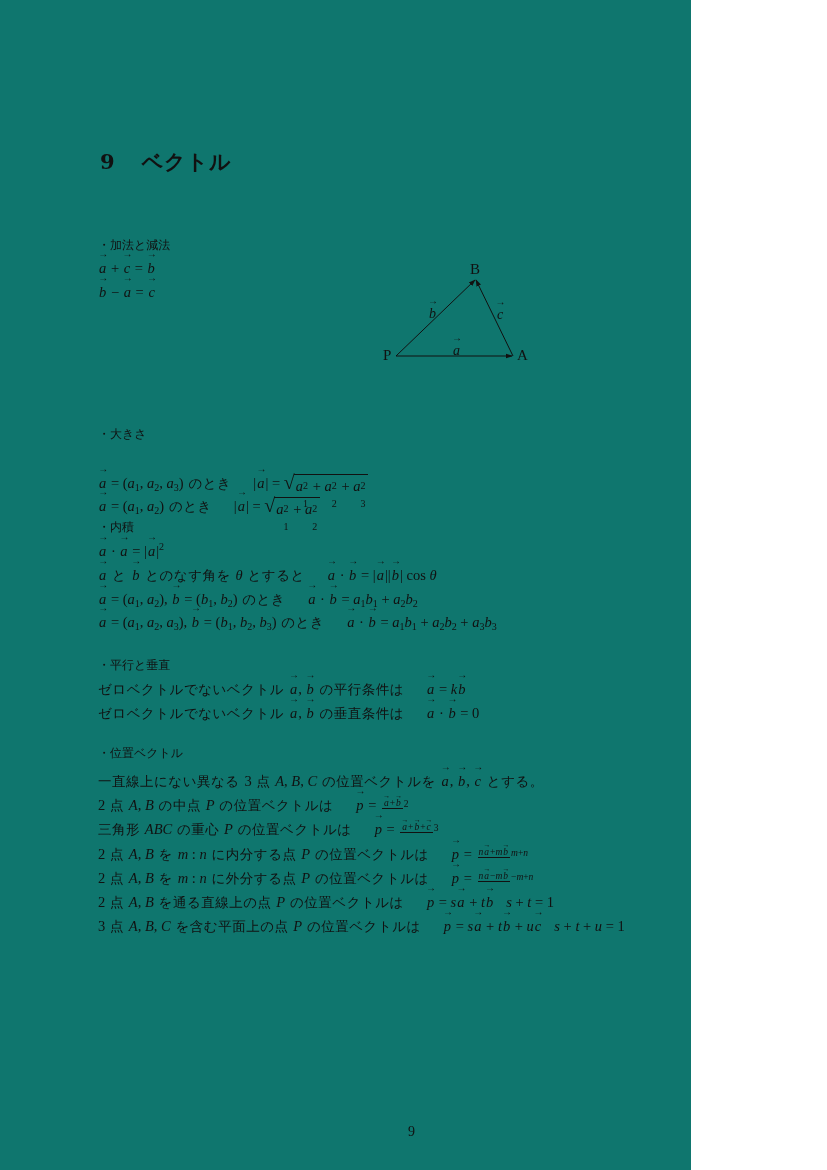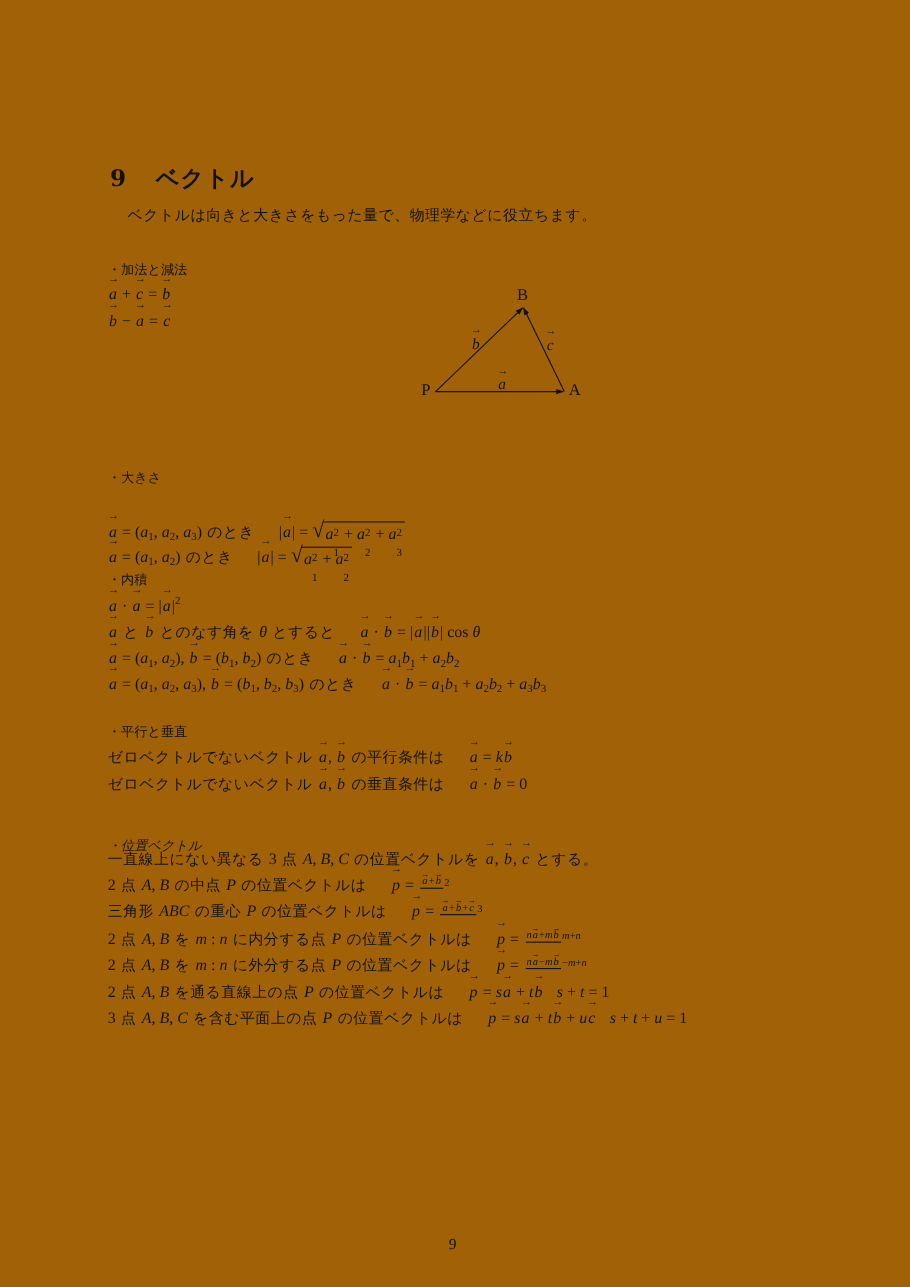--- a/index.html
+++ b/index.html
@@ -1,18 +1,18 @@
 <!DOCTYPE html>
 <html><head>
 <meta charset="utf-8">
 <style>
   html, body { margin:0; padding:0; background:#ffffff; }
   body { width:827px; height:1170px; position:relative; overflow:hidden;
          font-family:"DejaVu Serif","Liberation Serif",serif; color:#111; }
-  .page { position:absolute; left:0; top:0; width:827px; height:1170px; background:#a16207; }
+  .page { position:absolute; left:0; top:0; width:691px; height:1170px; background:#0f766e; }
   .line { position:absolute; left:98px; white-space:nowrap; font-size:14.5px; line-height:18px;
           font-family:"Liberation Serif","DejaVu Serif",serif; }
   .jp { font-family:"DejaVu Sans","Liberation Sans",sans-serif; font-size:13.5px; letter-spacing:0.5px; }
   .m { font-family:"Liberation Serif","DejaVu Serif",serif; font-style:italic; }
   .r { font-family:"Liberation Serif","DejaVu Serif",serif; font-style:normal; }
   .vec { position:relative; display:inline-block; font-style:italic; padding:0 1px; }
   .vec::before { content:"\2192"; position:absolute; left:50%; top:-10px; transform:translateX(-45%);
                  font-style:normal; font-size:10px; line-height:10px; }
   sub { font-size:10px; vertical-align:-3px; line-height:0; font-style:normal; }
   sup { font-size:10px; vertical-align:6px; line-height:0; font-style:normal; }
@@ -41,21 +41,20 @@
 </style>
 </head>
 <body>
 
 <div class="page">
 
   <h1 class="title">
     <span class="num">9</span><span>ベクトル</span>
   </h1>
 
-  <div class="line jp intro">ベクトルは向きと大きさをもった量で、物理学などに役立ちます。</div>
 
   <div id="content">
       <div class="line bullet" style="top: 236px;">・加法と減法</div>
       <div class="line" style="top: 259px;"><span class="vec">a</span><span class="r"> + </span><span class="vec">c</span><span class="r"> = </span><span class="vec">b</span></div>
       <div class="line" style="top: 283px;"><span class="vec">b</span><span class="r"> − </span><span class="vec">a</span><span class="r"> = </span><span class="vec">c</span></div>
       <div class="line bullet" style="top: 425px;">・大きさ</div>
       <div class="line" style="top: 449px; margin-top: 48px;"><span class="vec">a</span><span class="r"> = (</span><span class="m">a</span><sub>1</sub><span class="r">, </span><span class="m">a</span><sub>2</sub><span class="r">)</span><span class="jp"> のとき</span><span class="sp"></span><span class="r">|</span><span class="vec">a</span><span class="r">| = </span><span class="sqrt">
           <span class="rad">√</span>
           <span class="body"><span class="m">a</span><span class="ss"><sup>2</sup><sub>1</sub></span><span style="display: inline-block; width: 6px;"></span><span class="r"> + </span><span class="m">a</span><span class="ss"><sup>2</sup><sub>2</sub></span><span style="display: inline-block; width: 6px;"></span></span>
         </span></div>
@@ -64,21 +63,21 @@
           <span class="body"><span class="m">a</span><span class="ss"><sup>2</sup><sub>1</sub></span><span style="display: inline-block; width: 6px;"></span><span class="r"> + </span><span class="m">a</span><span class="ss"><sup>2</sup><sub>2</sub></span><span style="display: inline-block; width: 6px;"></span><span class="r"> + </span><span class="m">a</span><span class="ss"><sup>2</sup><sub>3</sub></span><span style="display: inline-block; width: 6px;"></span></span>
         </span></div>
       <div class="line bullet" style="top: 518px;">・内積</div>
       <div class="line" style="top: 542px;"><span class="vec">a</span><span class="r"> · </span><span class="vec">a</span><span class="r"> = |</span><span class="vec">a</span><span class="r">|</span><sup>2</sup></div>
       <div class="line" style="top: 566px;"><span class="vec">a</span><span class="jp"> と </span><span class="vec">b</span><span class="jp"> とのなす角を </span><span class="m">θ</span><span class="jp"> とすると</span><span class="sp"></span><span class="vec">a</span><span class="r"> · </span><span class="vec">b</span><span class="r"> = |</span><span class="vec">a</span><span class="r">||</span><span class="vec">b</span><span class="r">| cos </span><span class="m">θ</span></div>
       <div class="line" style="top: 590px;"><span class="vec">a</span><span class="r"> = (</span><span class="m">a</span><sub>1</sub><span class="r">, </span><span class="m">a</span><sub>2</sub><span class="r">), </span><span class="vec">b</span><span class="r"> = (</span><span class="m">b</span><sub>1</sub><span class="r">, </span><span class="m">b</span><sub>2</sub><span class="r">)</span><span class="jp"> のとき</span><span class="sp"></span><span class="vec">a</span><span class="r"> · </span><span class="vec">b</span><span class="r"> = </span><span class="m">a</span><sub>1</sub><span class="m">b</span><sub>1</sub><span class="r"> + </span><span class="m">a</span><sub>2</sub><span class="m">b</span><sub>2</sub></div>
       <div class="line" style="top: 613px;"><span class="vec">a</span><span class="r"> = (</span><span class="m">a</span><sub>1</sub><span class="r">, </span><span class="m">a</span><sub>2</sub><span class="r">, </span><span class="m">a</span><sub>3</sub><span class="r">), </span><span class="vec">b</span><span class="r"> = (</span><span class="m">b</span><sub>1</sub><span class="r">, </span><span class="m">b</span><sub>2</sub><span class="r">, </span><span class="m">b</span><sub>3</sub><span class="r">)</span><span class="jp"> のとき</span><span class="sp"></span><span class="vec">a</span><span class="r"> · </span><span class="vec">b</span><span class="r"> = </span><span class="m">a</span><sub>1</sub><span class="m">b</span><sub>1</sub><span class="r"> + </span><span class="m">a</span><sub>2</sub><span class="m">b</span><sub>2</sub><span class="r"> + </span><span class="m">a</span><sub>3</sub><span class="m">b</span><sub>3</sub></div>
       <div class="line bullet" style="top: 656px;">・平行と垂直</div>
       <div class="line" style="top: 680px;"><span class="jp">ゼロベクトルでないベクトル </span><span class="vec">a</span><span class="r">, </span><span class="vec">b</span><span class="jp"> の平行条件は</span><span class="sp"></span><span class="vec">a</span><span class="r"> = </span><span class="m">k</span><span class="vec">b</span></div>
       <div class="line" style="top: 704px;"><span class="jp">ゼロベクトルでないベクトル </span><span class="vec">a</span><span class="r">, </span><span class="vec">b</span><span class="jp"> の垂直条件は</span><span class="sp"></span><span class="vec">a</span><span class="r"> · </span><span class="vec">b</span><span class="r"> = 0</span></div>
-      <div class="line bullet" style="top: 760px; font-style: italic;">・位置ベクトル</div>
+      <div class="line bullet" style="top: 744px;">・位置ベクトル</div>
       <div class="line" style="top: 772px;"><span class="jp">一直線上にない異なる </span><span class="r">3</span><span class="jp"> 点 </span><span class="m">A</span><span class="r">, </span><span class="m">B</span><span class="r">, </span><span class="m">C</span><span class="jp"> の位置ベクトルを </span><span class="vec">a</span><span class="r">, </span><span class="vec">b</span><span class="r">, </span><span class="vec">c</span><span class="jp"> とする。</span></div>
       <div class="line" style="top: 796px;"><span class="r">2</span><span class="jp"> 点 </span><span class="m">A</span><span class="r">, </span><span class="m">B</span><span class="jp"> の中点 </span><span class="m">P</span><span class="jp"> の位置ベクトルは</span><span class="sp"></span><span class="vec">p</span><span class="r"> = </span><span class="frac">
           <span class="num"><span class="vec">a</span><span class="r">+</span><span class="vec">b</span></span>
           <span class="den"><span class="r">2</span></span>
         </span></div>
       <div class="line" style="top: 820px;"><span class="jp">三角形 </span><span class="m">ABC</span><span class="jp"> の重心 </span><span class="m">P</span><span class="jp"> の位置ベクトルは</span><span class="sp"></span><span class="vec">p</span><span class="r"> = </span><span class="frac">
           <span class="num"><span class="vec">a</span><span class="r">+</span><span class="vec">b</span><span class="r">+</span><span class="vec">c</span></span>
           <span class="den"><span class="r">3</span></span>
         </span></div>
       <div class="line" style="top: 845px;"><span class="r">2</span><span class="jp"> 点 </span><span class="m">A</span><span class="r">, </span><span class="m">B</span><span class="jp"> を </span><span class="m">m</span><span class="r"> : </span><span class="m">n</span><span class="jp"> に内分する点 </span><span class="m">P</span><span class="jp"> の位置ベクトルは</span><span class="sp"></span><span class="vec">p</span><span class="r"> = </span><span class="frac">

